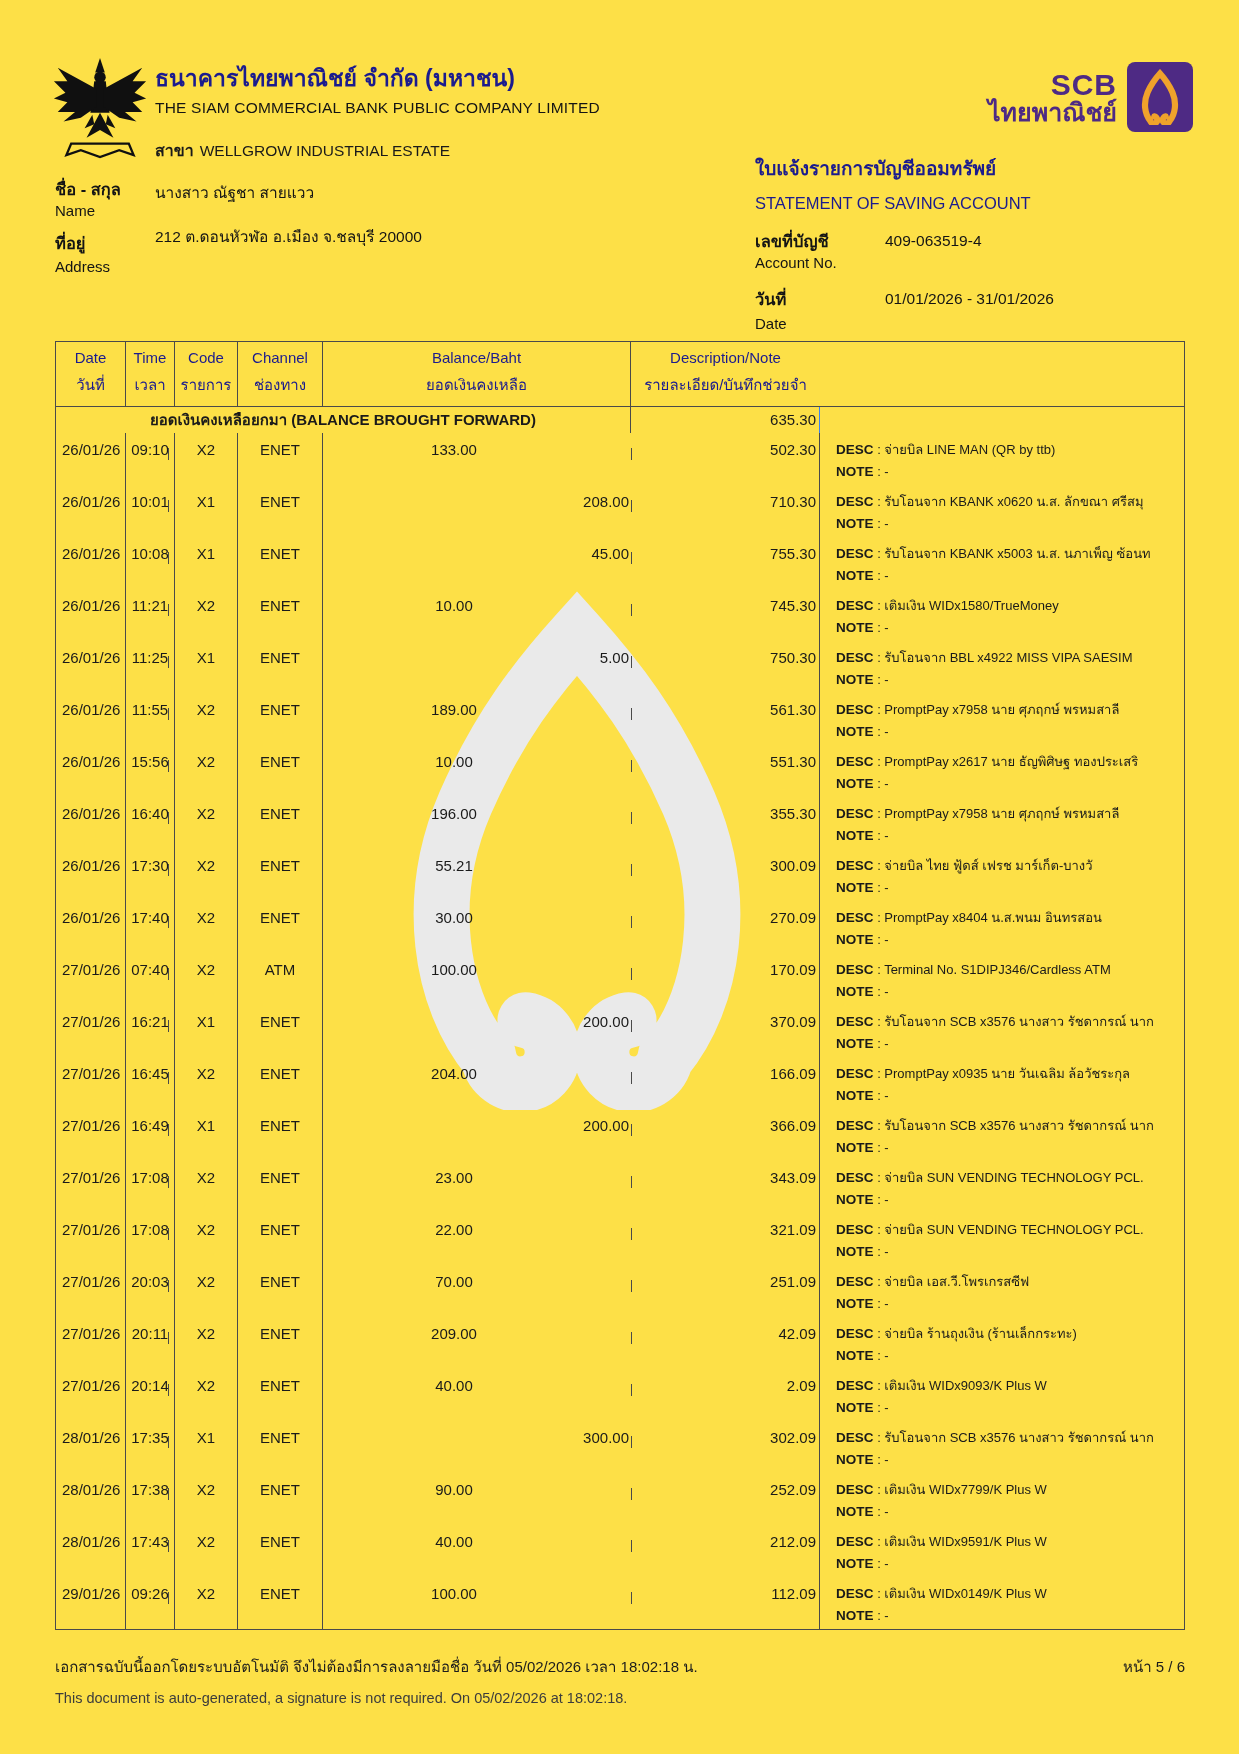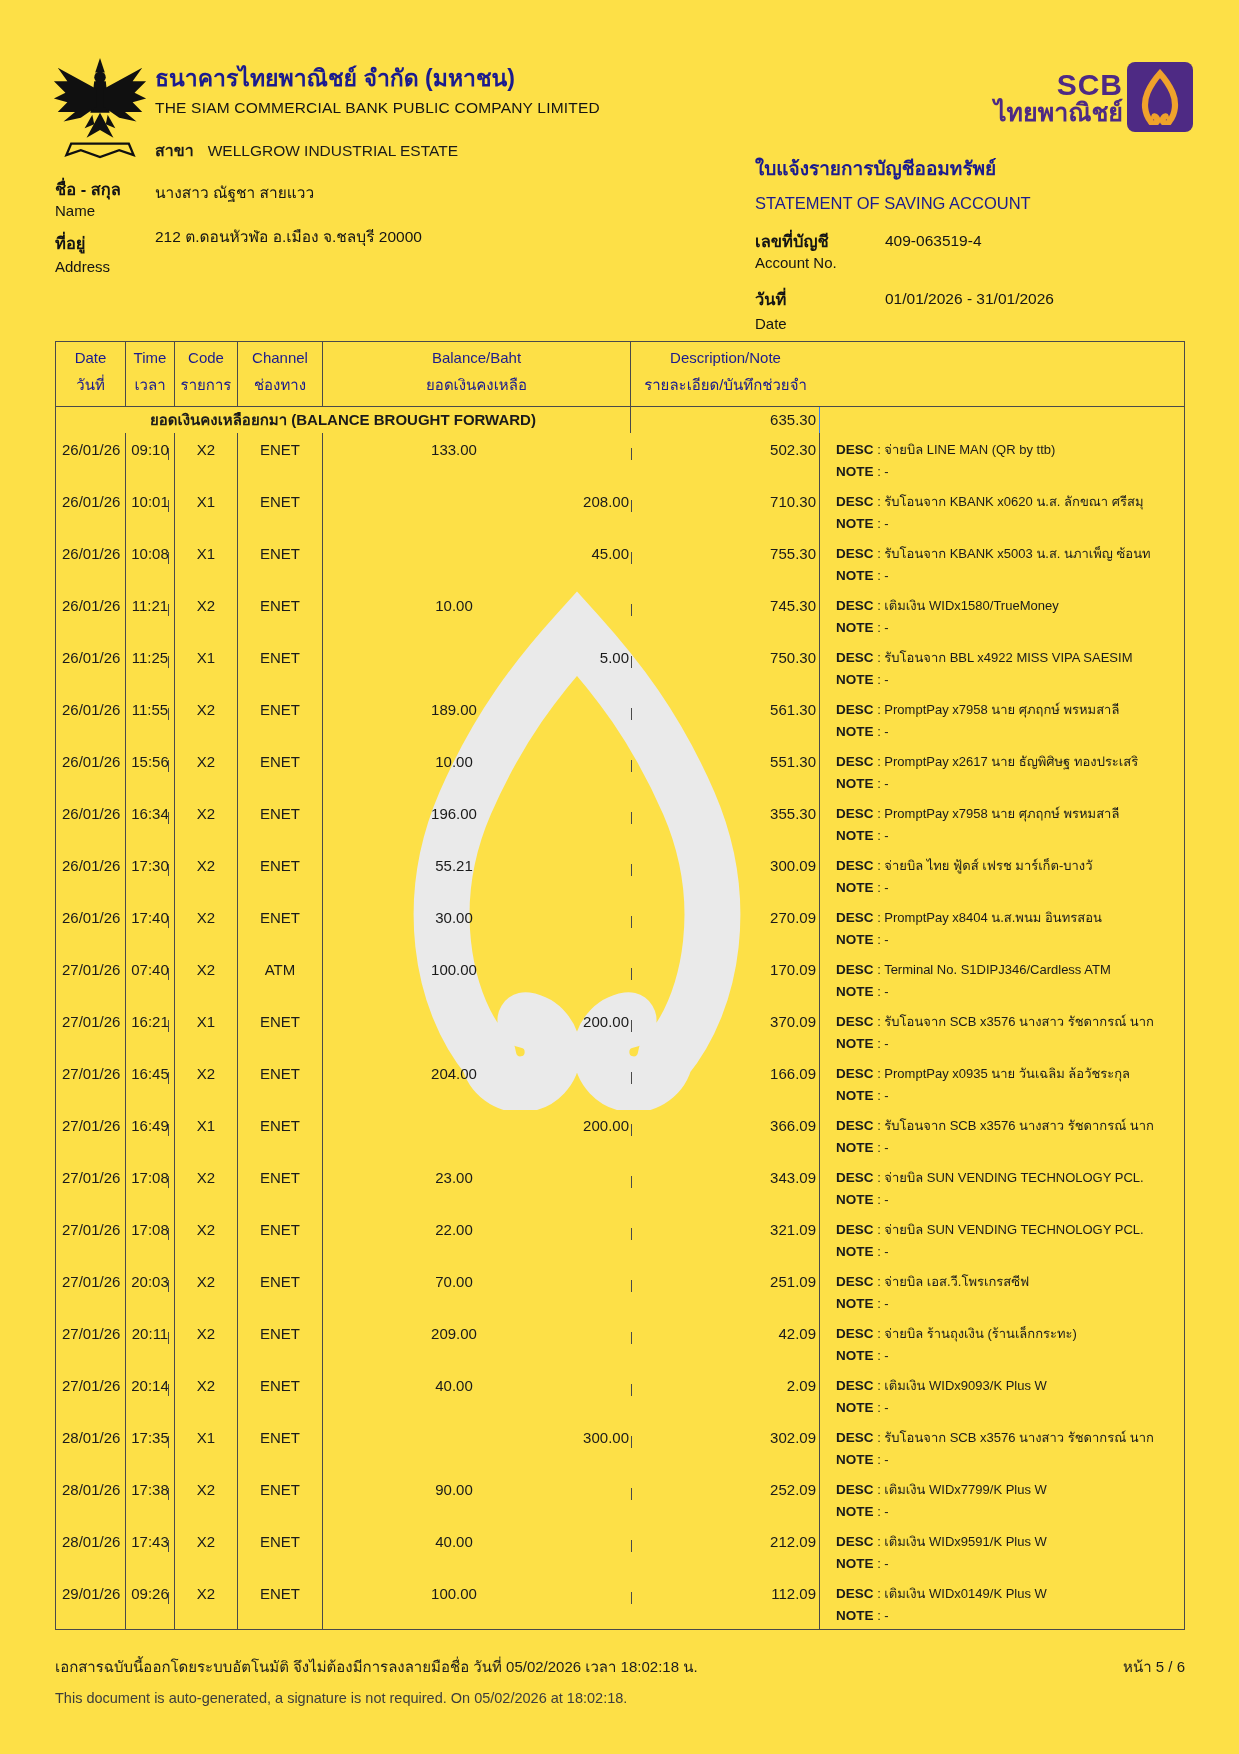--- a/index.html
+++ b/index.html
@@ -7,24 +7,24 @@
     position:relative; width:1239px; height:1754px; background:#fde047;
     font-family:"Liberation Sans", sans-serif; color:#1a1a1a; overflow:hidden;
   }
   .abs { position:absolute; }
 
   
   .garuda { left:52px; top:56px; width:96px; height:106px; }
   .bank-th { left:155px; top:60px; font-size:23px; font-weight:bold; color:#1b1b8e; }
   .bank-en { left:155px; top:99px; font-size:15.5px; color:#141414; letter-spacing:.2px; }
   .branch-line { left:155px; top:138px; font-size:15.5px; }
-  .branch-label { font-weight:bold; font-size:16px; margin-right:14px; }
+  .branch-label { font-weight:bold; font-size:16px; margin-right:6px; }
 
   .logo-block { right:46px; top:62px; display:flex; align-items:flex-start; }
-  .logo-text { text-align:right; color:#4e2a84; font-weight:bold; line-height:1.0; margin-right:4px; margin-top:8px; }
+  .logo-text { text-align:right; color:#4e2a84; font-weight:bold; line-height:1.0; margin-right:10px; margin-top:8px; }
   .logo-scb { font-size:30px; letter-spacing:1px; }
   .logo-thai { font-size:25px; }
   .logo-square { width:66px; height:70px; background:#4e2a84; border-radius:8px; display:flex; align-items:center; justify-content:center; }
   .logo-square svg { width:50px; height:56px; }
 
   .stmt-title-th { left:755px; top:153px; font-size:19px; font-weight:bold; color:#1b1b8e; }
   .stmt-title-en { left:755px; top:194px; font-size:16.5px; color:#1b1b8e; }
 
   .lbl-th { font-size:16.5px; font-weight:bold; color:#141414; }
   .lbl-en { font-size:15px; color:#141414; }
@@ -260,21 +260,21 @@
       <div class="c dc"><span class="amt amt-debit">10.00</span></div>
       <div class="c bal">551.30</div>
       <div class="c desc">
         <div class="dline"><span class="dlabel">DESC</span><span> : </span><span>PromptPay x2617 นาย ธัญพิศิษฐ ทองประเสริ</span></div>
         <div class="dline"><span class="dlabel">NOTE</span><span> : </span><span>-</span></div>
       </div>
     </div>
 
     <div class="trow">
       <div class="c date">26/01/26</div>
-      <div class="c time">16:34</div>
+      <div class="c time">16:40</div>
       <div class="c code">X2</div>
       <div class="c chan">ENET</div>
       <div class="c dc"><span class="amt amt-debit">196.00</span></div>
       <div class="c bal">355.30</div>
       <div class="c desc">
         <div class="dline"><span class="dlabel">DESC</span><span> : </span><span>PromptPay x7958 นาย ศุภฤกษ์ พรหมสาลี</span></div>
         <div class="dline"><span class="dlabel">NOTE</span><span> : </span><span>-</span></div>
       </div>
     </div>
 

